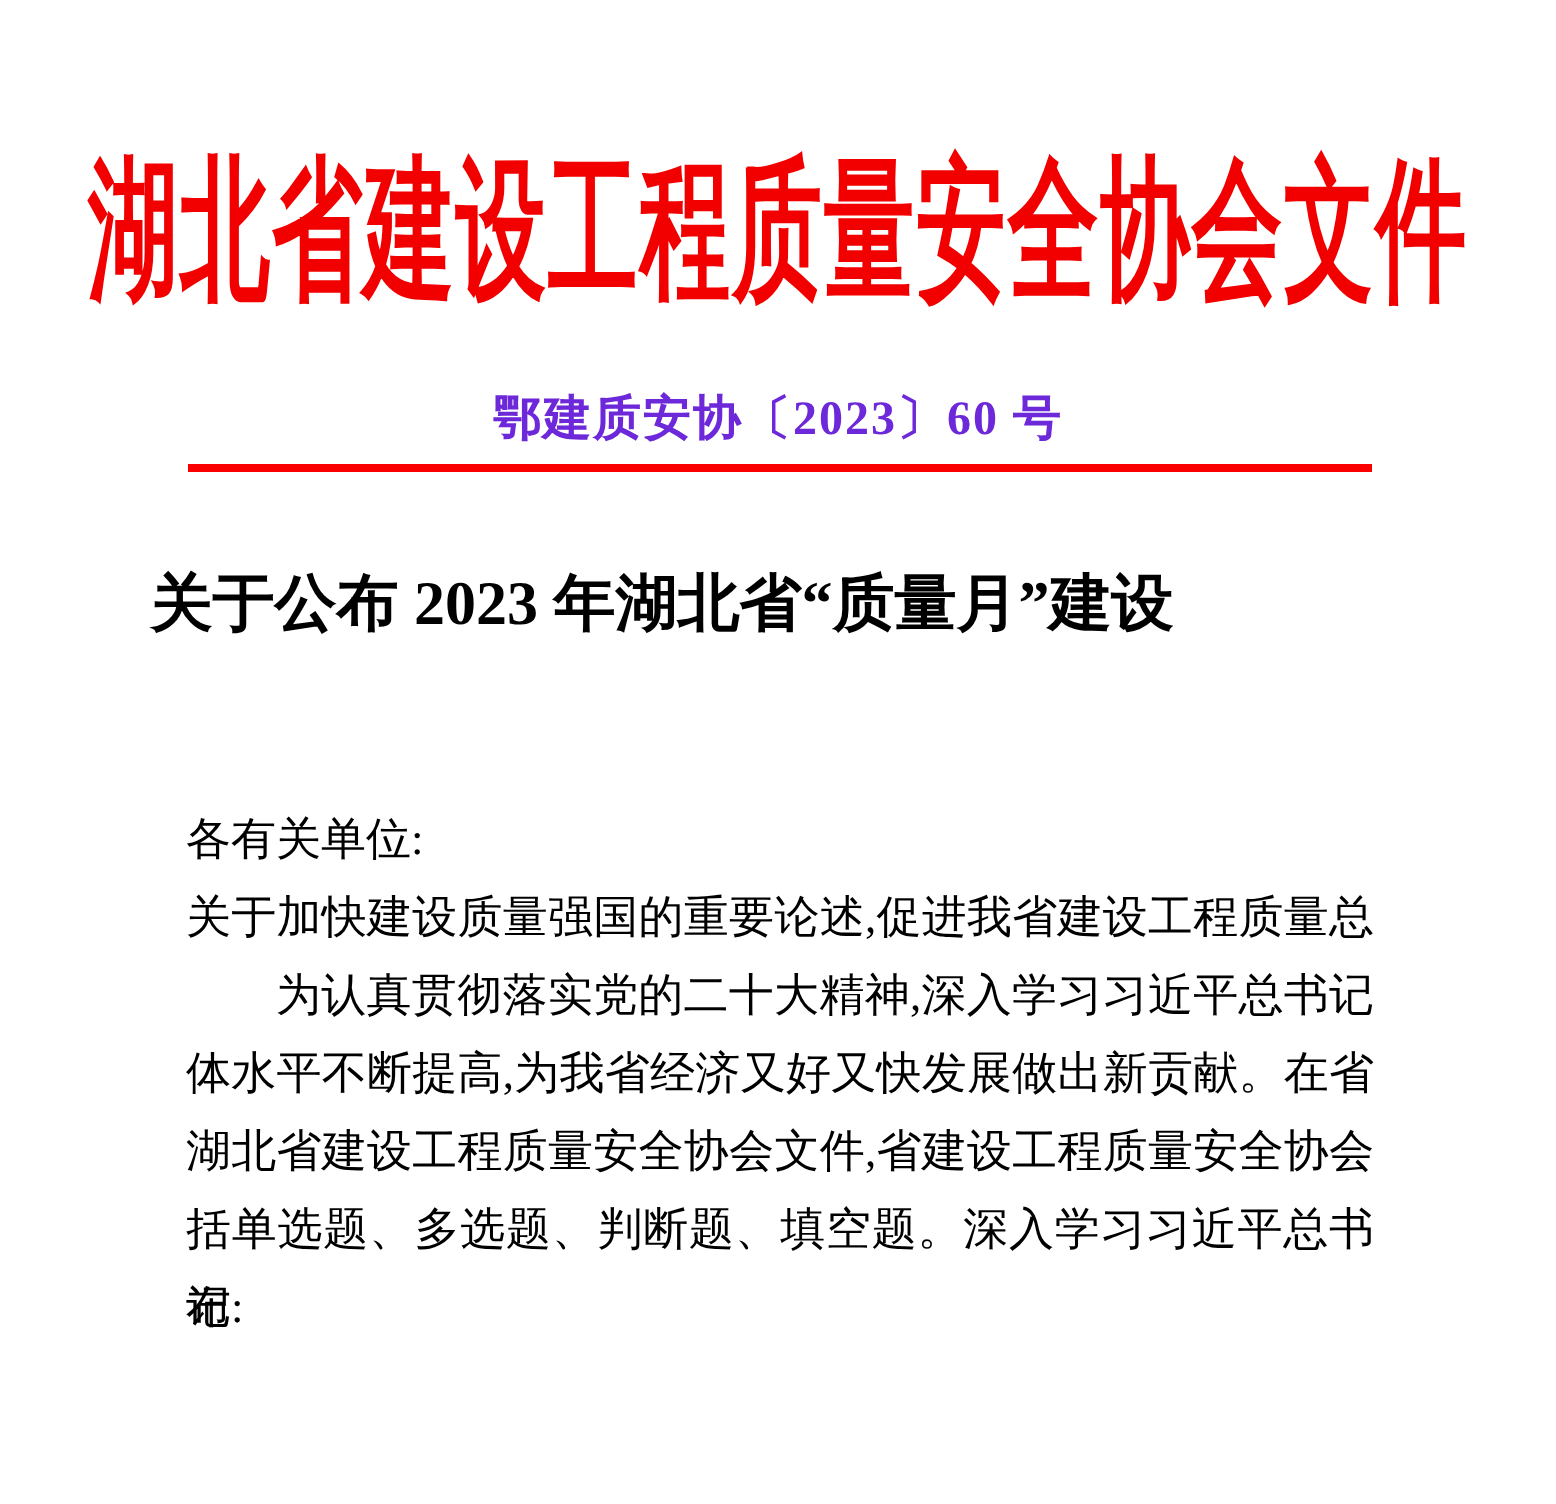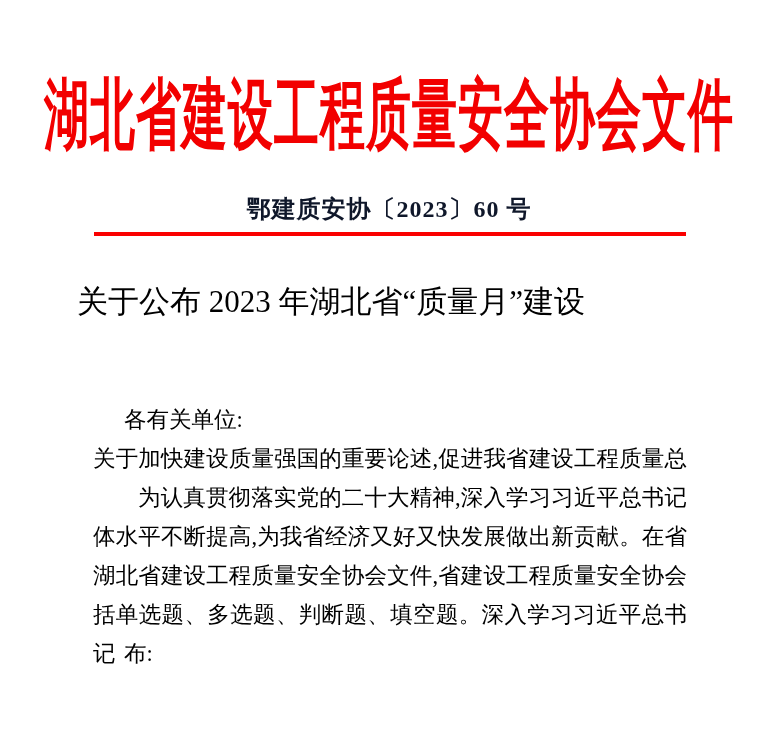--- a/index.html
+++ b/index.html
@@ -30,38 +30,38 @@
     transform-origin: top center;
   }
   
   .doc-number {
     position: absolute;
     top: 193px; left: 0;
     width: 778px;
     text-align: center;
     font-size: 24px;
     font-weight: bold;
-    color: #0f172a;
+    color: #6d28d9;
     letter-spacing: 1px;
   }
   
   .red-line {
     position: absolute;
     top: 232px; left: 94px;
     width: 592px; height: 4px;
     background: #fa0000;
   }
   
   .doc-title {
     position: absolute;
     top: 279px; left: 0;
     width: 662px;
     text-align: center;
     font-size: 31px;
-    font-weight: normal;
+    font-weight: bold;
     color: #000000;
     line-height: 45px;
   }
   
   .body-block {
     position: absolute;
     top: 400px; left: 93px;
     width: 594px;
     font-size: 22.5px;
     color: #000000;
@@ -70,21 +70,21 @@
     height: 39px;
     line-height: 39px;
     white-space: nowrap;
   }
   .line.justify {
     white-space: normal;
     text-align: justify;
     text-align-last: justify;
   }
   .line.indent { text-indent: 2em; }
-  .line.plain { text-align-last: left; margin-left: 31px; }
+  .line.plain { text-align-last: left; }
 </style>
 </head>
 <body>
 
 <div class="page">
 
   <div class="header-title">湖北省建设工程质量安全协会文件</div>
 
   <div class="doc-number">鄂建质安协〔2023〕60 号</div>
 

